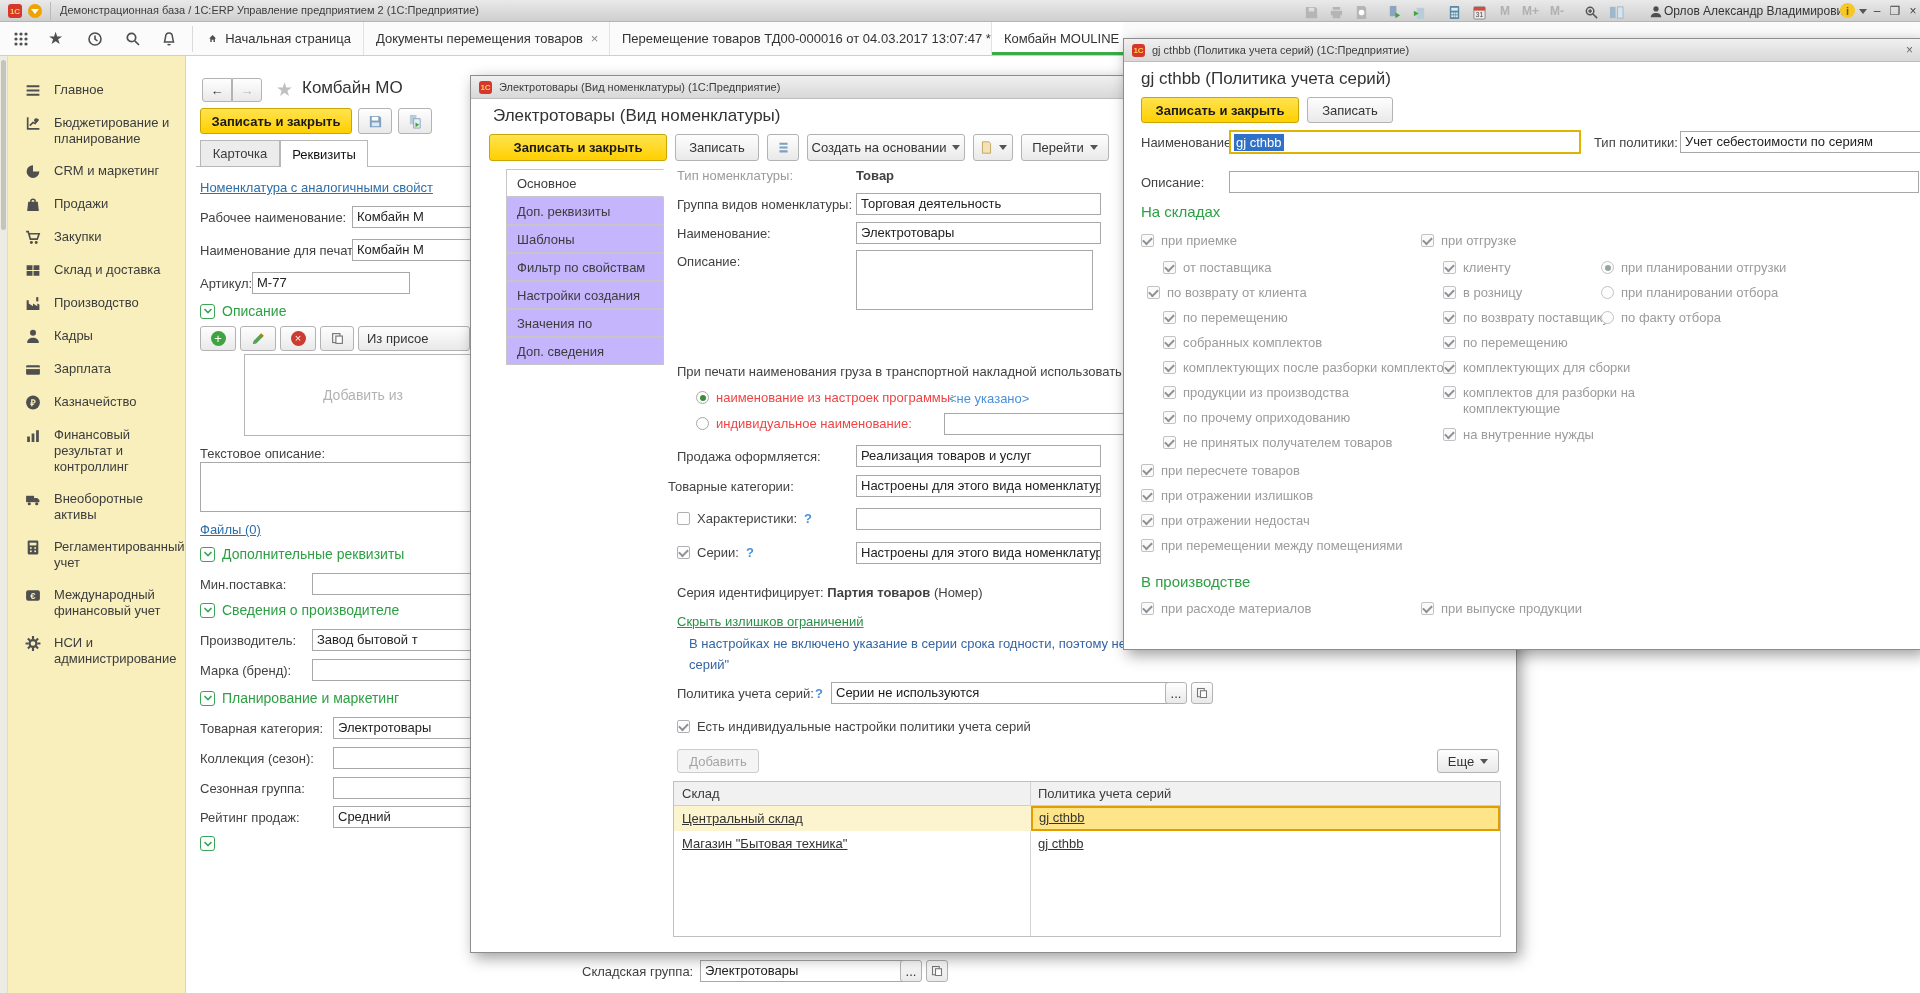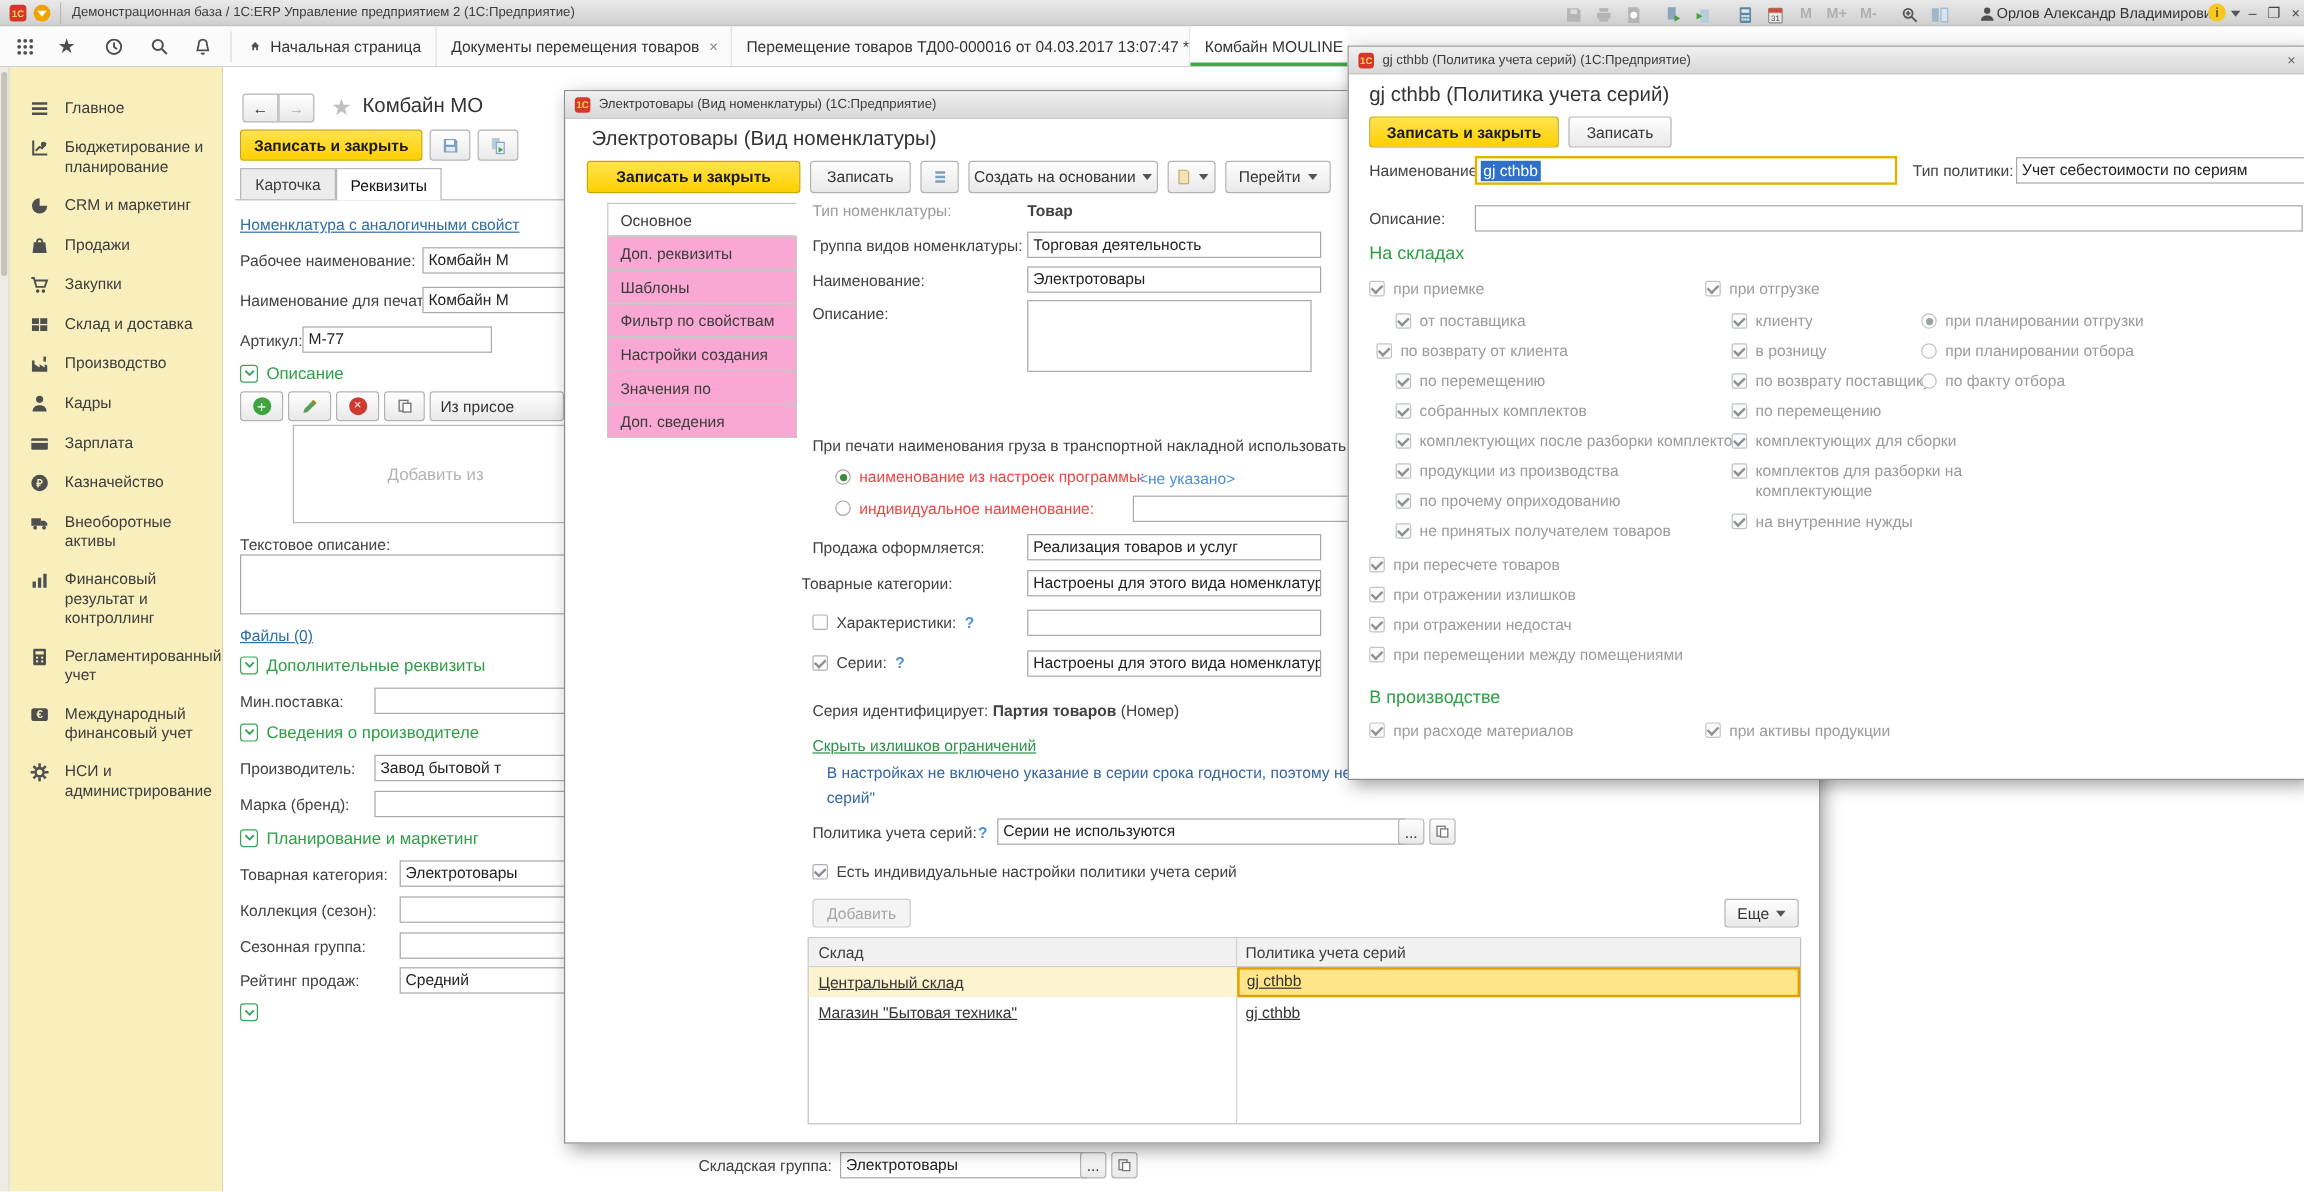--- a/index.html
+++ b/index.html
@@ -49,21 +49,21 @@
   .tab .x{color:#888;font-size:13px;}
   .tab-active{box-shadow:inset 0 -3px 0 #3bab46;background:#fff;}
   .tbico{width:22px;height:24px;display:flex;align-items:center;justify-content:center;}
   
   .sidebar{position:absolute;left:0;top:56px;width:186px;height:937px;background:#f8efbd;border-right:1px solid #dcd6ae;box-sizing:border-box;}
   .side{display:flex;align-items:flex-start;gap:12px;padding:8px 4px 8px 16px;font-size:13px;color:#3c3c3c;line-height:16px;}
   .side .sico{flex:0 0 18px;margin-top:0px;}
   .side span{display:block;max-width:124px;}
   svg.g{fill:#4f4f4f;stroke:none;}
   
-  .navitem{position:absolute;left:35px;width:158px;height:28px;line-height:27px;background:#f9a8d4;
+  .navitem{position:absolute;left:35px;width:158px;height:28px;line-height:27px;background:#c4b5fd;
        border:1px solid #c6c6c6;box-sizing:border-box;font-size:13px;color:#3c3c3c;padding-left:10px;}
   .navitem.active{background:#fff;border-right-color:#fff;}
   
   .tbl{position:absolute;border:1px solid #c0c0c0;background:#fff;box-sizing:border-box;}
   .thead{position:absolute;left:0;top:0;width:100%;height:24px;background:#f1f1f1;border-bottom:1px solid #cfcfcf;box-sizing:border-box;}
   .tcell{position:absolute;font-size:13px;color:#3c3c3c;white-space:nowrap;line-height:24px;}
   .trowlink{font-size:13px;color:#333;text-decoration:underline;white-space:nowrap;line-height:25px;position:absolute;}
   .wctl{width:22px;height:16px;display:flex;align-items:center;justify-content:center;color:#444;font-size:12px;}
   .selection{background:#2f71c8;color:#fff;}
 </style>
@@ -279,32 +279,32 @@
       </div>
     <div class="side">
       <svg class="sico g" width="17" height="17" viewBox="0 0 16 16">
           <circle cx="8" cy="8" r="6.5"></circle>
           <text x="8" y="11" text-anchor="middle" font-size="8.5" fill="#f8efbd" font-weight="bold">₽</text>
         </svg>
       <span>Казначейство</span>
       </div>
     <div class="side">
       <svg class="sico g" width="17" height="17" viewBox="0 0 16 16">
+          <path d="M2.5 9h2.6v5H2.5zM6.7 6h2.6v8H6.7zM10.9 3h2.6v11h-2.6z"></path>
+        </svg>
+      <span>Финансовый результат и контроллинг</span>
+      </div>
+    <div class="side">
+      <svg class="sico g" width="17" height="17" viewBox="0 0 16 16">
           <path d="M1.5 4.5h7.5v6H1.5z"></path>
           <path d="M9 6.5h3l2 2v2H9z"></path>
           <circle cx="4.5" cy="12" r="1.5"></circle>
           <circle cx="11.5" cy="12" r="1.5"></circle>
         </svg>
       <span>Внеоборотные активы</span>
-      </div>
-    <div class="side">
-      <svg class="sico g" width="17" height="17" viewBox="0 0 16 16">
-          <path d="M2.5 9h2.6v5H2.5zM6.7 6h2.6v8H6.7zM10.9 3h2.6v11h-2.6z"></path>
-        </svg>
-      <span>Финансовый результат и контроллинг</span>
       </div>
     <div class="side">
       <svg class="sico g" width="17" height="17" viewBox="0 0 16 16">
           <rect x="3" y="1.5" width="10" height="13" rx="1"></rect>
           <rect x="4.8" y="3.5" width="6.4" height="2.5" fill="#f8efbd"></rect>
           <circle cx="6" cy="8.5" r=".9" fill="#f8efbd"></circle>
           <circle cx="10" cy="8.5" r=".9" fill="#f8efbd"></circle>
           <circle cx="6" cy="11.5" r=".9" fill="#f8efbd"></circle>
           <circle cx="10" cy="11.5" r=".9" fill="#f8efbd"></circle>
         </svg>
@@ -735,15 +735,15 @@
 
   <span class="sect" style="left:17px;top:534px;font-size:15px;">
       <span>В производстве</span>
     </span>
   <div class="cb dis" style="left:17px;top:562px;">
       <span class="cbx on"></span>
       <span>при расходе материалов</span>
     </div>
   <div class="cb dis" style="left:297px;top:562px;">
       <span class="cbx on"></span>
-      <span>при активы продукции</span>
+      <span>при выпуске продукции</span>
     </div>
 </div>
 
 </body></html>

